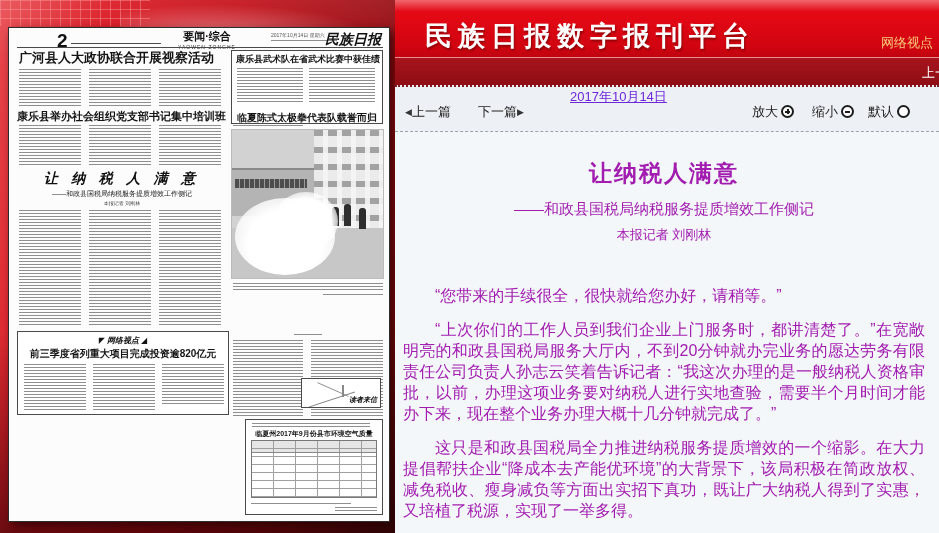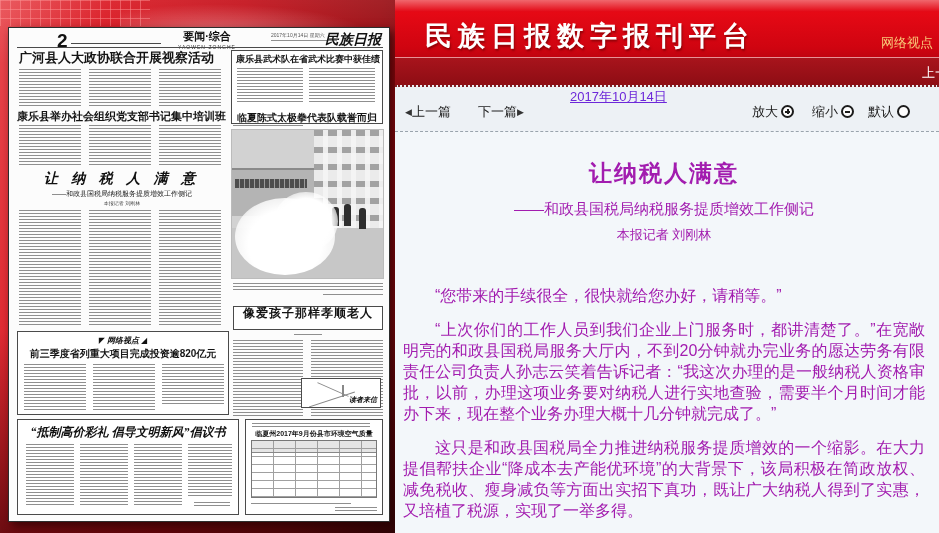--- a/index.html
+++ b/index.html
@@ -140,50 +140,39 @@
     <div class="ph-ground"></div>
     <div class="ph-person" style="left:66%; top:52%;"></div>
     <div class="ph-person" style="left:74%; top:50%; height:22px;"></div>
     <div class="ph-person" style="left:84%; top:53%; height:21px;"></div>
     <div class="ph-foam"></div>
     <div class="ph-foam2"></div>
   </div>
   <div class="abs gk" style="left:224px; top:255px; width:150px; height:8px;"></div>
   <div class="abs gk" style="left:314px; top:266px; width:60px; height:3px;"></div>
 
-  <div class="abs box" style="left:224px; top:278px; width:150px; height:24px; line-height:22px;">
-    <div class="hl" style="font-size:12px; text-align:center; letter-spacing:1px; white-space:nowrap;">像爱孩子那样孝顺老人</div>
-  </div>
   <div class="abs gk" style="left:285px; top:306px; width:28px; height:3px;"></div>
   <div class="abs gk" style="left:224px; top:312px; width:70px; height:76px;"></div>
   <div class="abs gk" style="left:302px; top:312px; width:72px; height:76px;"></div>
 
   <div class="abs box" style="left:292px; top:350px; width:80px; height:30px; overflow:hidden;">
     <div class="sketch-line" style="left:6px; top:20px; width:48px; height:1px; transform:rotate(-18deg);"></div>
     <div class="sketch-line" style="left:14px; top:10px; width:34px; height:1px; transform:rotate(24deg);"></div>
     <div class="sketch-line" style="left:40px; top:6px; width:2px; height:12px;"></div>
     <div class="serifhl" style="position:absolute; right:3px; bottom:2px; font-size:7px;">读者来信</div>
   </div>
 
   <div class="abs box" style="left:8px; top:303px; width:212px; height:84px;">
     <div class="serifhl flaglabel" style="position:absolute; left:0; right:0; top:3px; font-size:8px; text-align:center;">网络视点</div>
     <div class="hl" style="position:absolute; left:0; right:0; top:16px; font-size:10px; text-align:center; white-space:nowrap;">前三季度省列重大项目完成投资逾820亿元</div>
     <div class="gk" style="position:absolute; left:6px;   top:32px; width:62px; height:46px;"></div>
     <div class="gk" style="position:absolute; left:75px;  top:32px; width:62px; height:46px;"></div>
     <div class="gk" style="position:absolute; left:144px; top:32px; width:62px; height:40px;"></div>
   </div>
 
-  <div class="abs box" style="left:8px; top:391px; width:222px; height:96px;">
-    <div class="serifhl" style="position:absolute; left:0; right:0; top:4px; font-size:12px; text-align:center; white-space:nowrap;">“抵制高价彩礼 倡导文明新风”倡议书</div>
-    <div class="gk" style="position:absolute; left:8px;   top:24px; width:48px; height:62px;"></div>
-    <div class="gk" style="position:absolute; left:62px;  top:24px; width:48px; height:62px;"></div>
-    <div class="gk" style="position:absolute; left:116px; top:24px; width:48px; height:62px;"></div>
-    <div class="gk" style="position:absolute; left:170px; top:24px; width:44px; height:52px;"></div>
-    <div class="gk" style="position:absolute; right:8px; bottom:6px; width:36px; height:6px;"></div>
-  </div>
 
   <div class="abs box" style="left:236px; top:391px; width:138px; height:96px;">
     <div class="gk" style="position:absolute; left:6px; top:3px; width:118px; height:5px;"></div>
     <div class="hl" style="position:absolute; left:0; right:0; top:10px; font-size:7px; text-align:center; white-space:nowrap;">临夏州2017年9月份县市环境空气质量</div>
     <div class="tbl-grid" style="position:absolute; left:5px; top:20px; width:126px; height:58px;">
       <div style="position:absolute; left:0; top:0; width:100%; height:12px; background:rgba(150,150,150,.25); border-bottom:1px solid #888;"></div>
     </div>
     <div class="gk" style="position:absolute; left:5px; bottom:8px; width:100px; height:3px;"></div>
     <div class="gk" style="position:absolute; right:5px; bottom:2px; width:42px; height:5px;"></div>
   </div>

